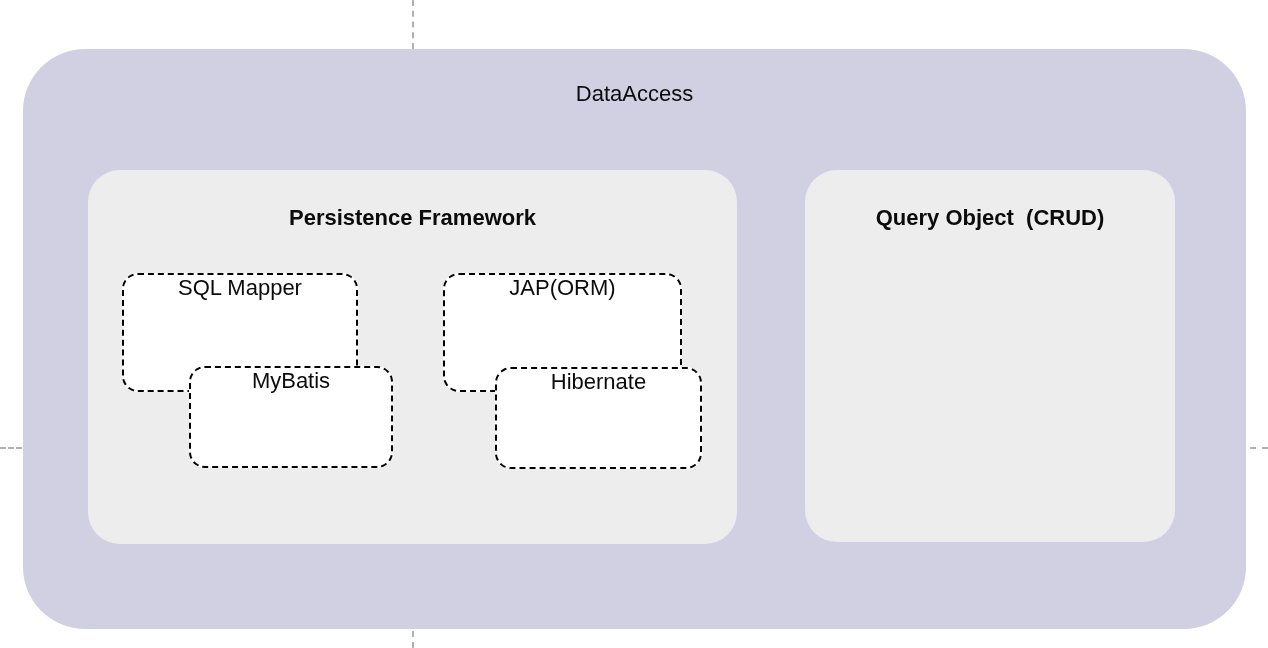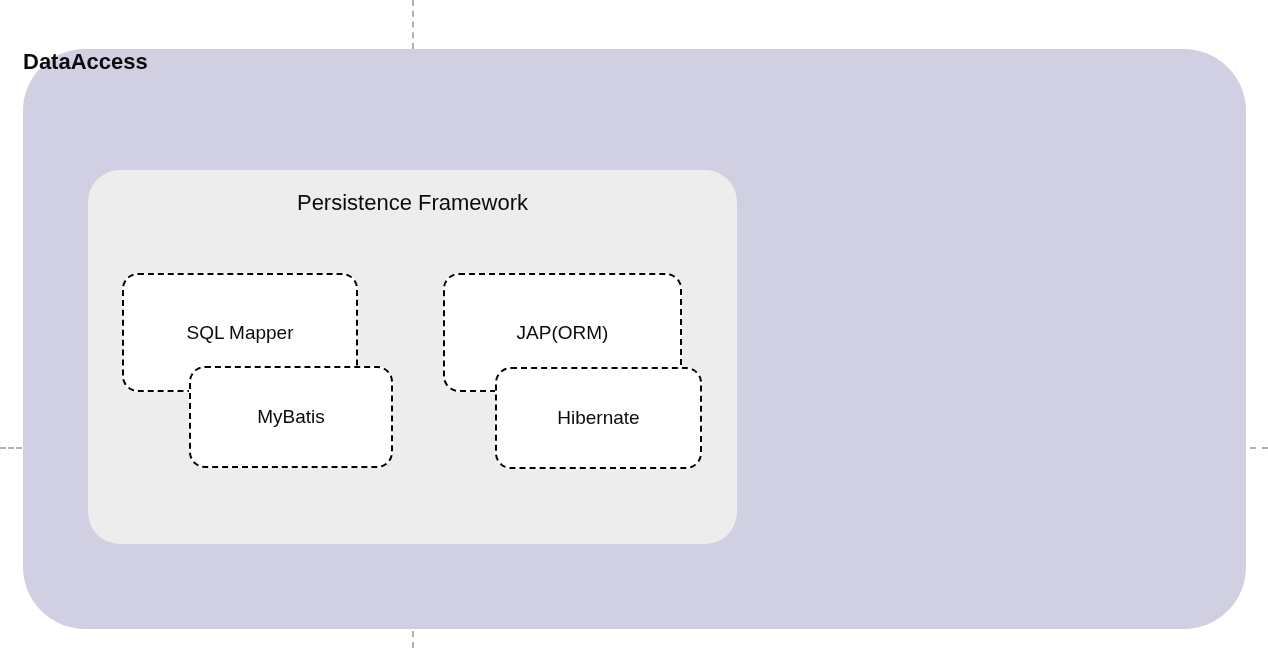--- a/index.html
+++ b/index.html
@@ -36,54 +36,56 @@
   .outer {
     position: absolute;
     left: 23px;
     top: 49px;
     width: 1223px;
     height: 580px;
     border-radius: 62px;
     background: var(--container-bg, #d1cfe2);
   }
   .outer-title {
+    padding-top: 32px;
+    text-align: center;
     font-size: 22px;
     line-height: 26px;
-    font-weight: bold;
+    font-weight: normal;
     white-space: pre;
   }
 
   
   .group {
     position: absolute;
     border-radius: 32px;
     background: var(--group-bg, #ededed);
   }
   .group-pf { left: 65px;  top: 121px; width: 649px; height: 374px; }
   .group-qo { left: 782px; top: 121px; width: 370px; height: 372px; }
   .group-title {
-    padding-top: 20px;
+    padding-top: 35px;
     text-align: center;
     font-size: 22px;
     line-height: 26px;
-    font-weight: normal;
+    font-weight: bold;
     white-space: pre;
   }
 
   
   .node {
     position: absolute;
     box-sizing: border-box;
     background: var(--node-bg, #ffffff);
     border: 2px dashed var(--node-border, #000000);
     border-radius: 16px;
     display: flex;
-    align-items: center;
+    align-items: flex-start;
     justify-content: center;
-    font-size: 19px;
+    font-size: 22px;
     line-height: 26px;
   }
   .node-sql { left: 122px; top: 273px; width: 236px; height: 119px; }
   .node-jap { left: 427px; top: 273px; width: 239px; height: 119px; margin-left: 16px; }
   .node-myb { left: 189px; top: 366px; width: 204px; height: 102px; }
   .node-hib { left: 495px; top: 367px; width: 207px; height: 102px; }
 </style>
 </head>
 <body>
 
@@ -94,20 +96,23 @@
   <div class="guide-h guide-h-left"></div>
   <div class="guide-h guide-h-right"></div>
 
   <div class="outer">
     <div class="outer-title">DataAccess</div>
 
     <div class="group group-pf">
       <div class="group-title">Persistence Framework</div>
     </div>
 
+    <div class="group group-qo">
+      <div class="group-title">Query Object  (CRUD)</div>
+    </div>
   </div>
 
   <div class="node node-sql">
     <span>SQL Mapper</span>
   </div>
 
   <div class="node node-jap">
     <span>JAP(ORM)</span>
   </div>
 

